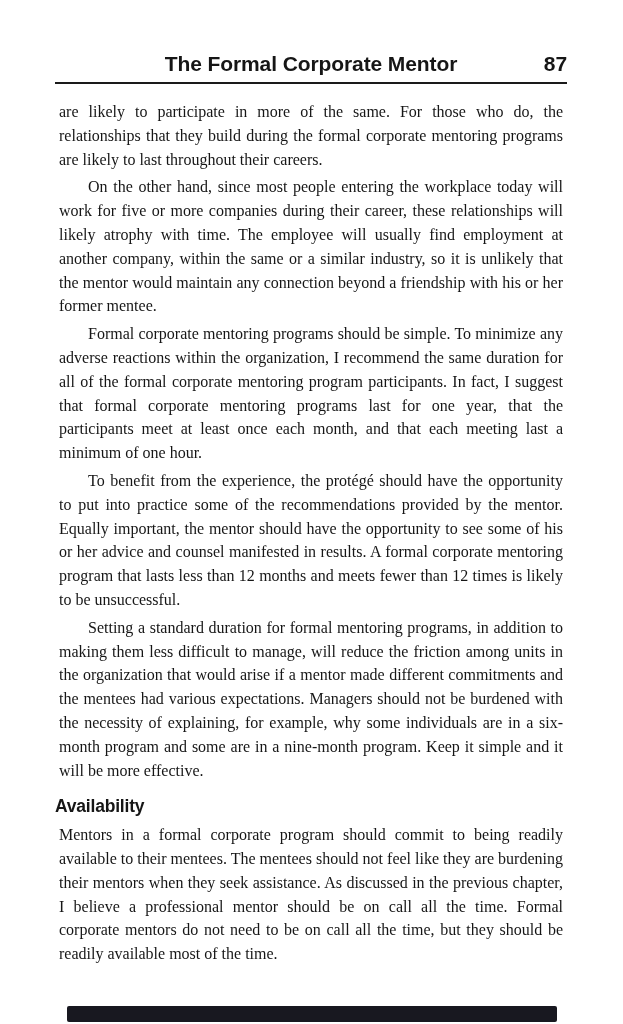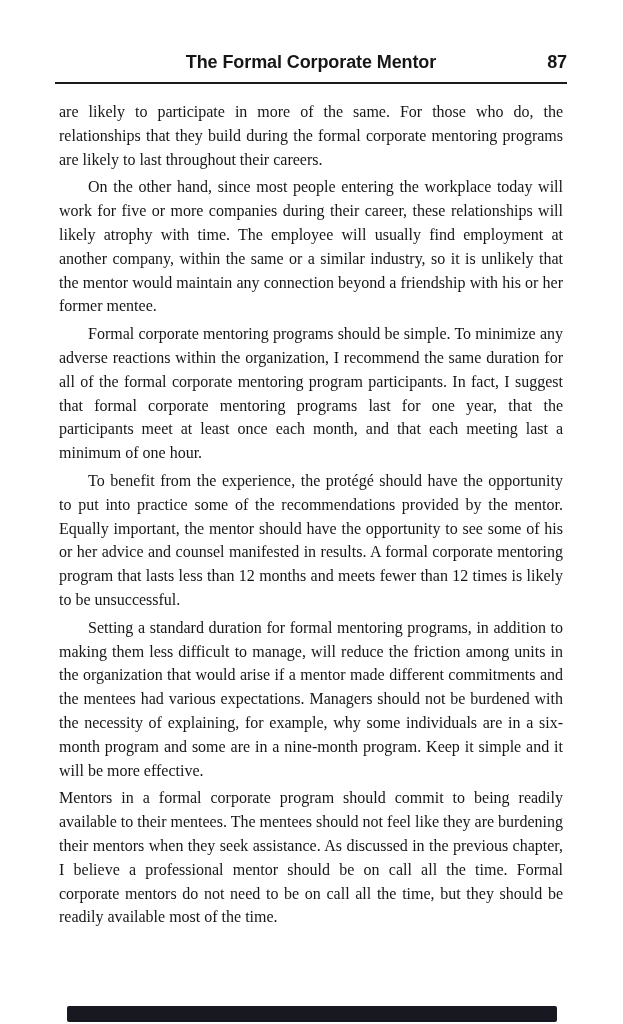--- a/index.html
+++ b/index.html
@@ -20,21 +20,21 @@
     position: absolute;
     left: 55px;
     width: 512px;
     top: 52px;
   }
   .running-header {
     position: relative;
     height: 24px;
     font-family: "Liberation Sans", "DejaVu Sans", sans-serif;
     font-weight: bold;
-    font-size: 18px;
+    font-size: 21px;
     letter-spacing: -0.1px;
   }
   .header-title {
     display: block;
     text-align: center;
   }
   .page-number {
     position: absolute;
     right: 0;
     top: 0;
@@ -91,20 +91,21 @@
 
     <hr class="header-rule">
 
     <div class="body-text">
       <p class="para">are likely to participate in more of the same. For those who do, the relationships that they build during the formal corporate mentoring programs are likely to last throughout their careers.</p>
       <p class="para indent">On the other hand, since most people entering the workplace today will work for five or more companies during their career, these relationships will likely atrophy with time. The employee will usually find employment at another company, within the same or a similar industry, so it is unlikely that the mentor would maintain any connection beyond a friendship with his or her former mentee.</p>
       <p class="para indent">Formal corporate mentoring programs should be simple. To minimize any adverse reactions within the organization, I recommend the same duration for all of the formal corporate mentoring program participants. In fact, I suggest that formal corporate mentoring programs last for one year, that the participants meet at least once each month, and that each meeting last a minimum of one hour.</p>
       <p class="para indent">To benefit from the experience, the protégé should have the opportunity to put into practice some of the recommendations provided by the mentor. Equally important, the mentor should have the opportunity to see some of his or her advice and counsel manifested in results. A formal corporate mentoring program that lasts less than 12 months and meets fewer than 12 times is likely to be unsuccessful.</p>
       <p class="para indent">Setting a standard duration for formal mentoring programs, in addition to making them less difficult to manage, will reduce the friction among units in the organization that would arise if a mentor made different commitments and the mentees had various expectations. Managers should not be burdened with the necessity of explaining, for example, why some individuals are in a six-month program and some are in a nine-month program. Keep it simple and it will be more effective.</p>
 
+      <h2 class="section-heading">Availability</h2>
 
       <p class="para">Mentors in a formal corporate program should commit to being readily available to their mentees. The mentees should not feel like they are burdening their mentors when they seek assistance. As discussed in the previous chapter, I believe a professional mentor should be on call all the time. Formal corporate mentors do not need to be on call all the time, but they should be readily available most of the time.</p>
     </div>
 
   </div>
 
   <div class="bottom-bar"></div>
 </div>
 
 </body></html>

